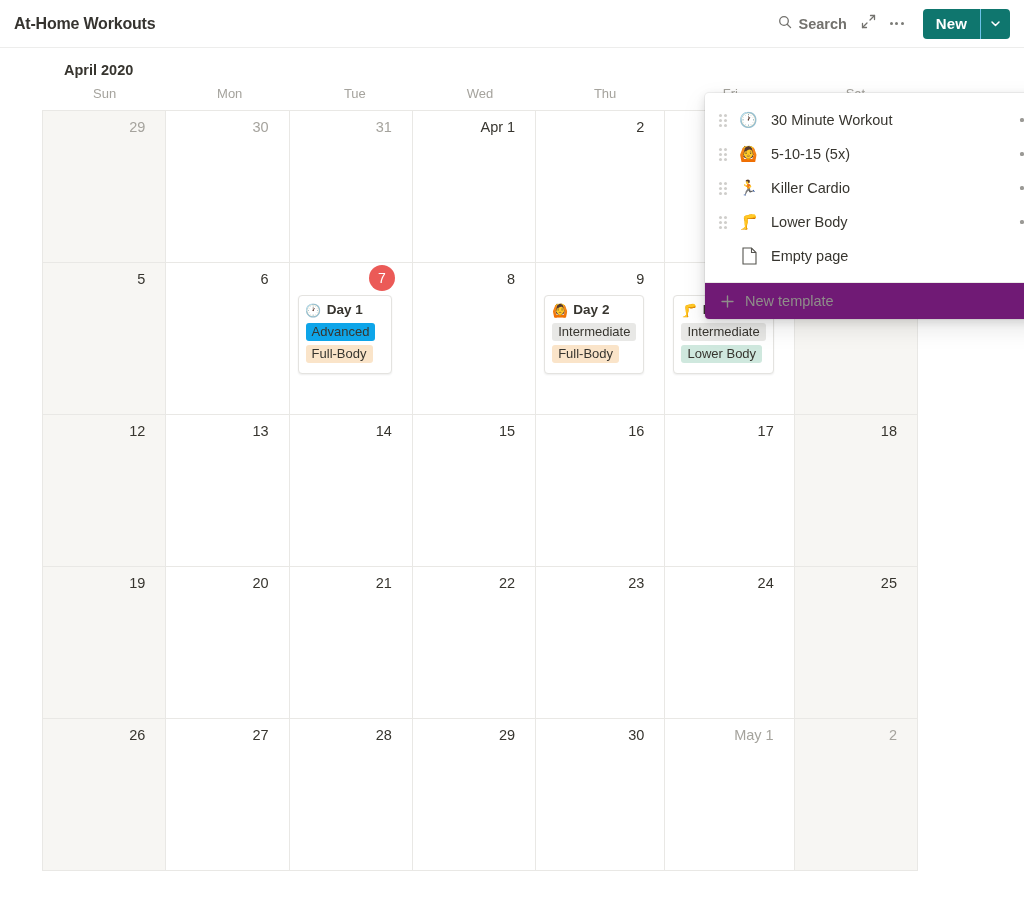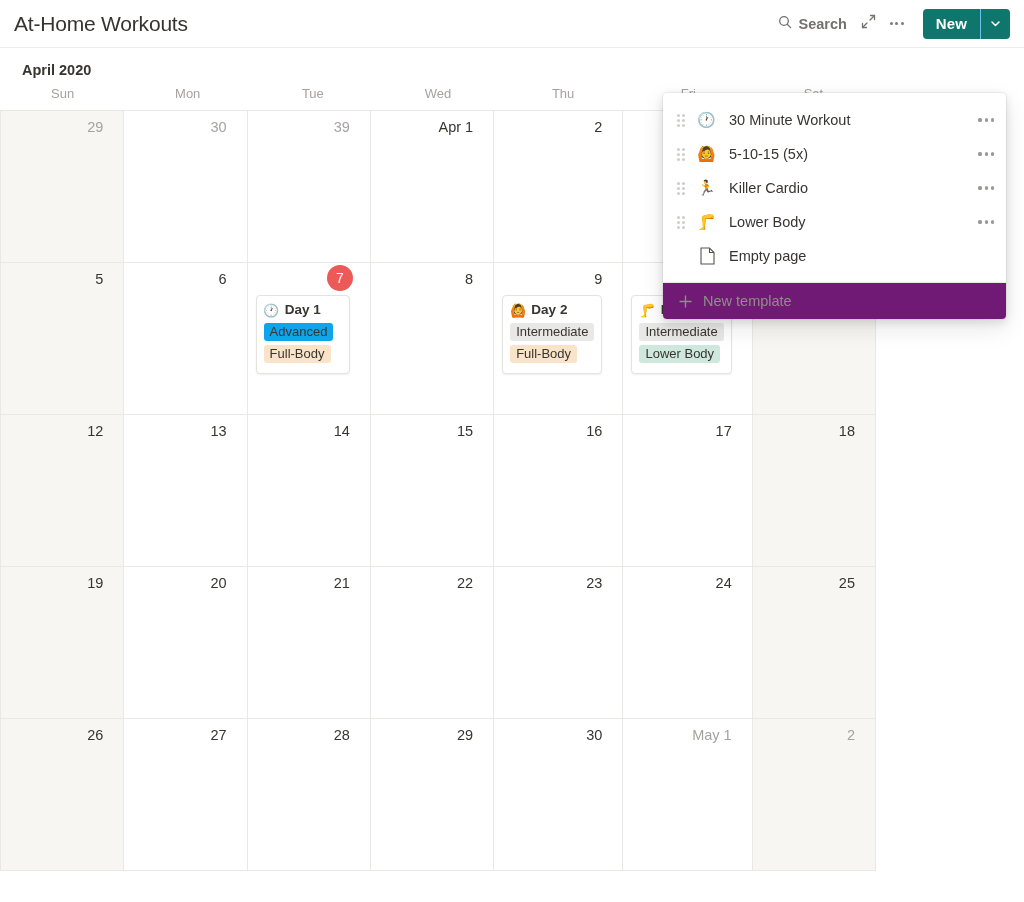--- a/index.html
+++ b/index.html
@@ -14,22 +14,22 @@
   
   .topbar {
     position: relative;
     height: 48px;
     display: flex;
     align-items: center;
     padding: 0 14px 0 14px;
     border-bottom: 1px solid #ededec;
   }
   .page-title {
-    font-size: 21px;
-    font-weight: normal;
+    font-size: 16px;
+    font-weight: bold;
     color: #363430;
     letter-spacing: -0.2px;
   }
   .topbar-right {
     margin-left: auto;
     display: flex;
     align-items: center;
     gap: 0px;
   }
   .search-btn {
@@ -57,21 +57,21 @@
     padding: 0 13px; display: flex; align-items: center;
     cursor: pointer; letter-spacing: 0.1px;
   }
   .new-caret {
     width: 30px; display: flex; align-items: center; justify-content: center;
     border-left: 1px solid #6cc2e8; cursor: pointer;
   }
   .new-caret svg { display:block; }
 
   
-  .cal-wrap { position: relative; padding: 0; }
+  .cal-wrap { position: relative; padding: 0; margin-left: 42px; }
   .cal-month {
     font-size: 14.5px; font-weight: bold; color: #37352f;
     padding: 14px 0 8px 22px;
   }
   .weekdays {
     display: grid;
     grid-template-columns: repeat(7, 1fr);
     width: 876px;
     padding-bottom: 9px;
   }
@@ -255,21 +255,21 @@
     </div>
 
   <div class="grid" id="cal-grid">
       <div class="cell weekend">
         <div class="daynum muted">29</div>
       </div>
       <div class="cell">
         <div class="daynum muted">30</div>
       </div>
       <div class="cell">
-        <div class="daynum muted">39</div>
+        <div class="daynum muted">31</div>
       </div>
       <div class="cell">
         <div class="daynum">Apr 1</div>
       </div>
       <div class="cell">
         <div class="daynum">2</div>
       </div>
       <div class="cell">
         <div class="daynum">3</div>
       </div>

